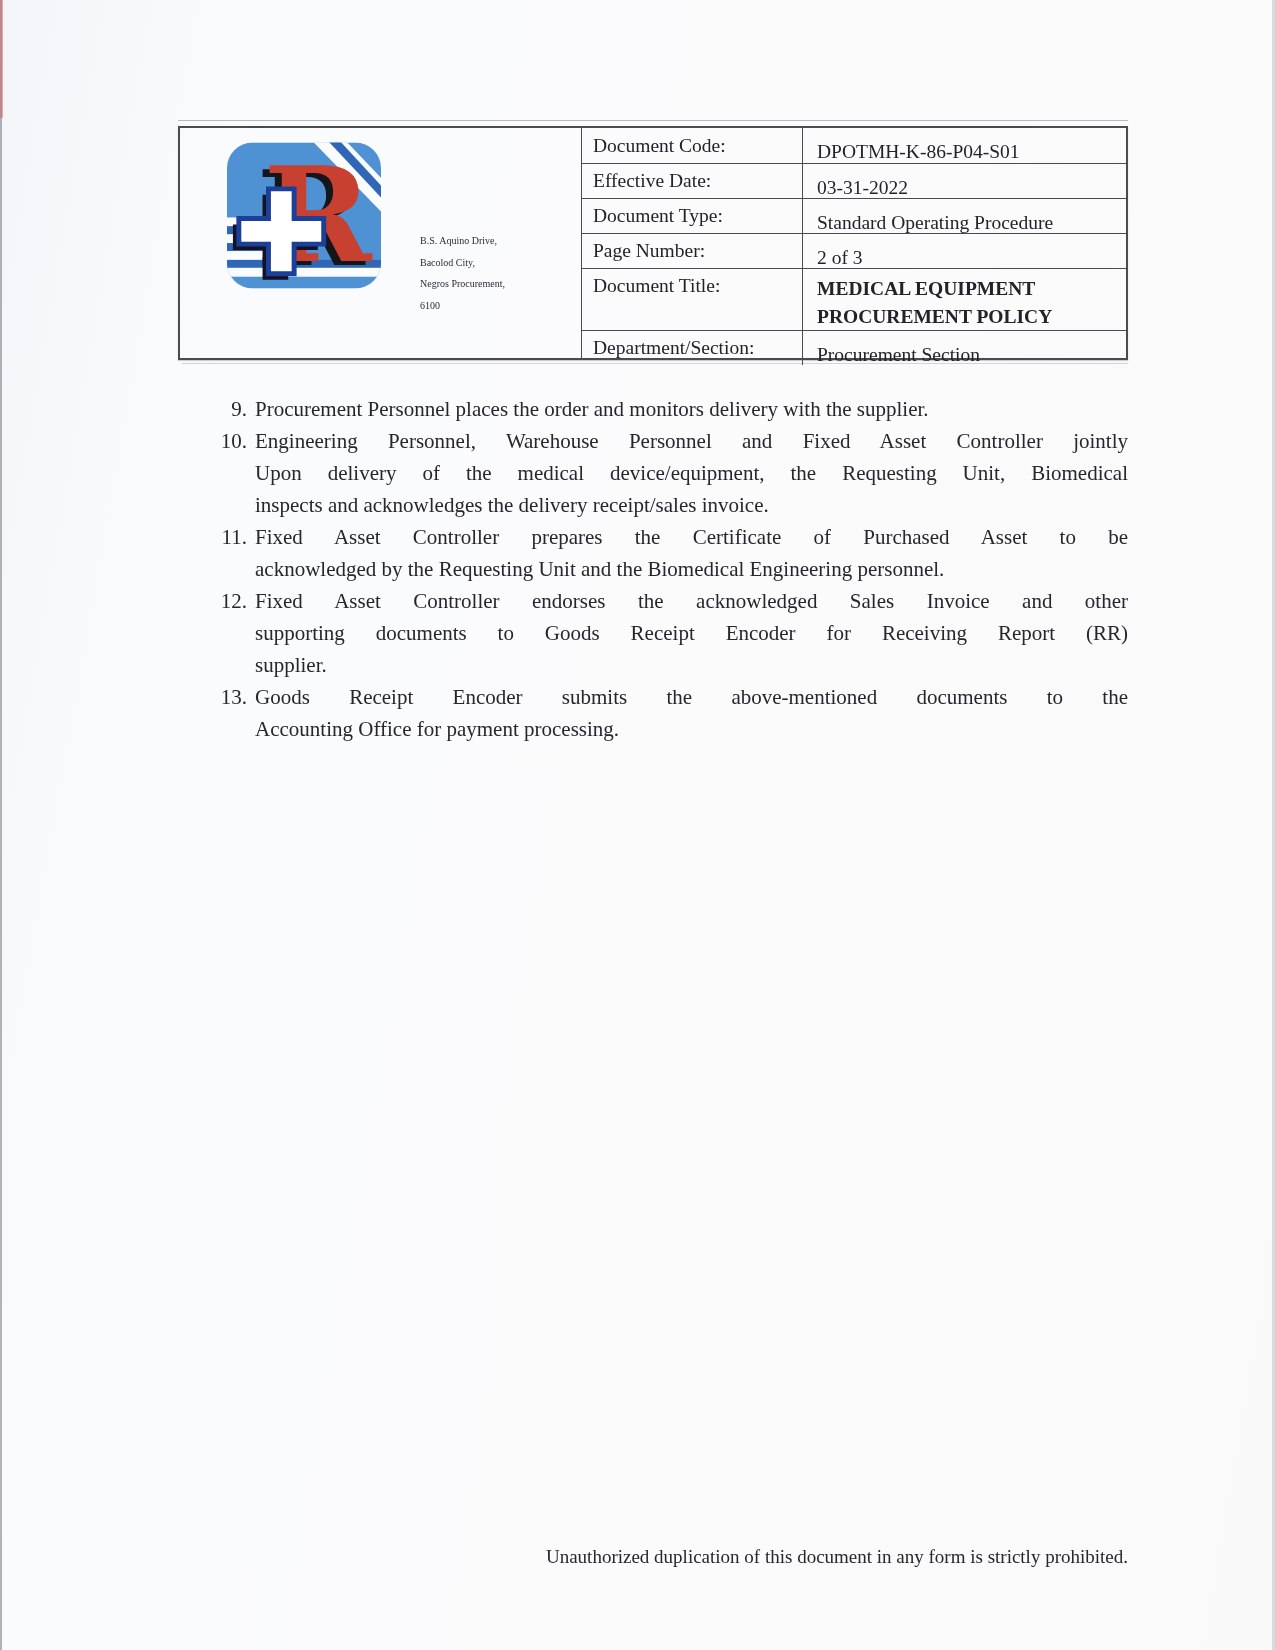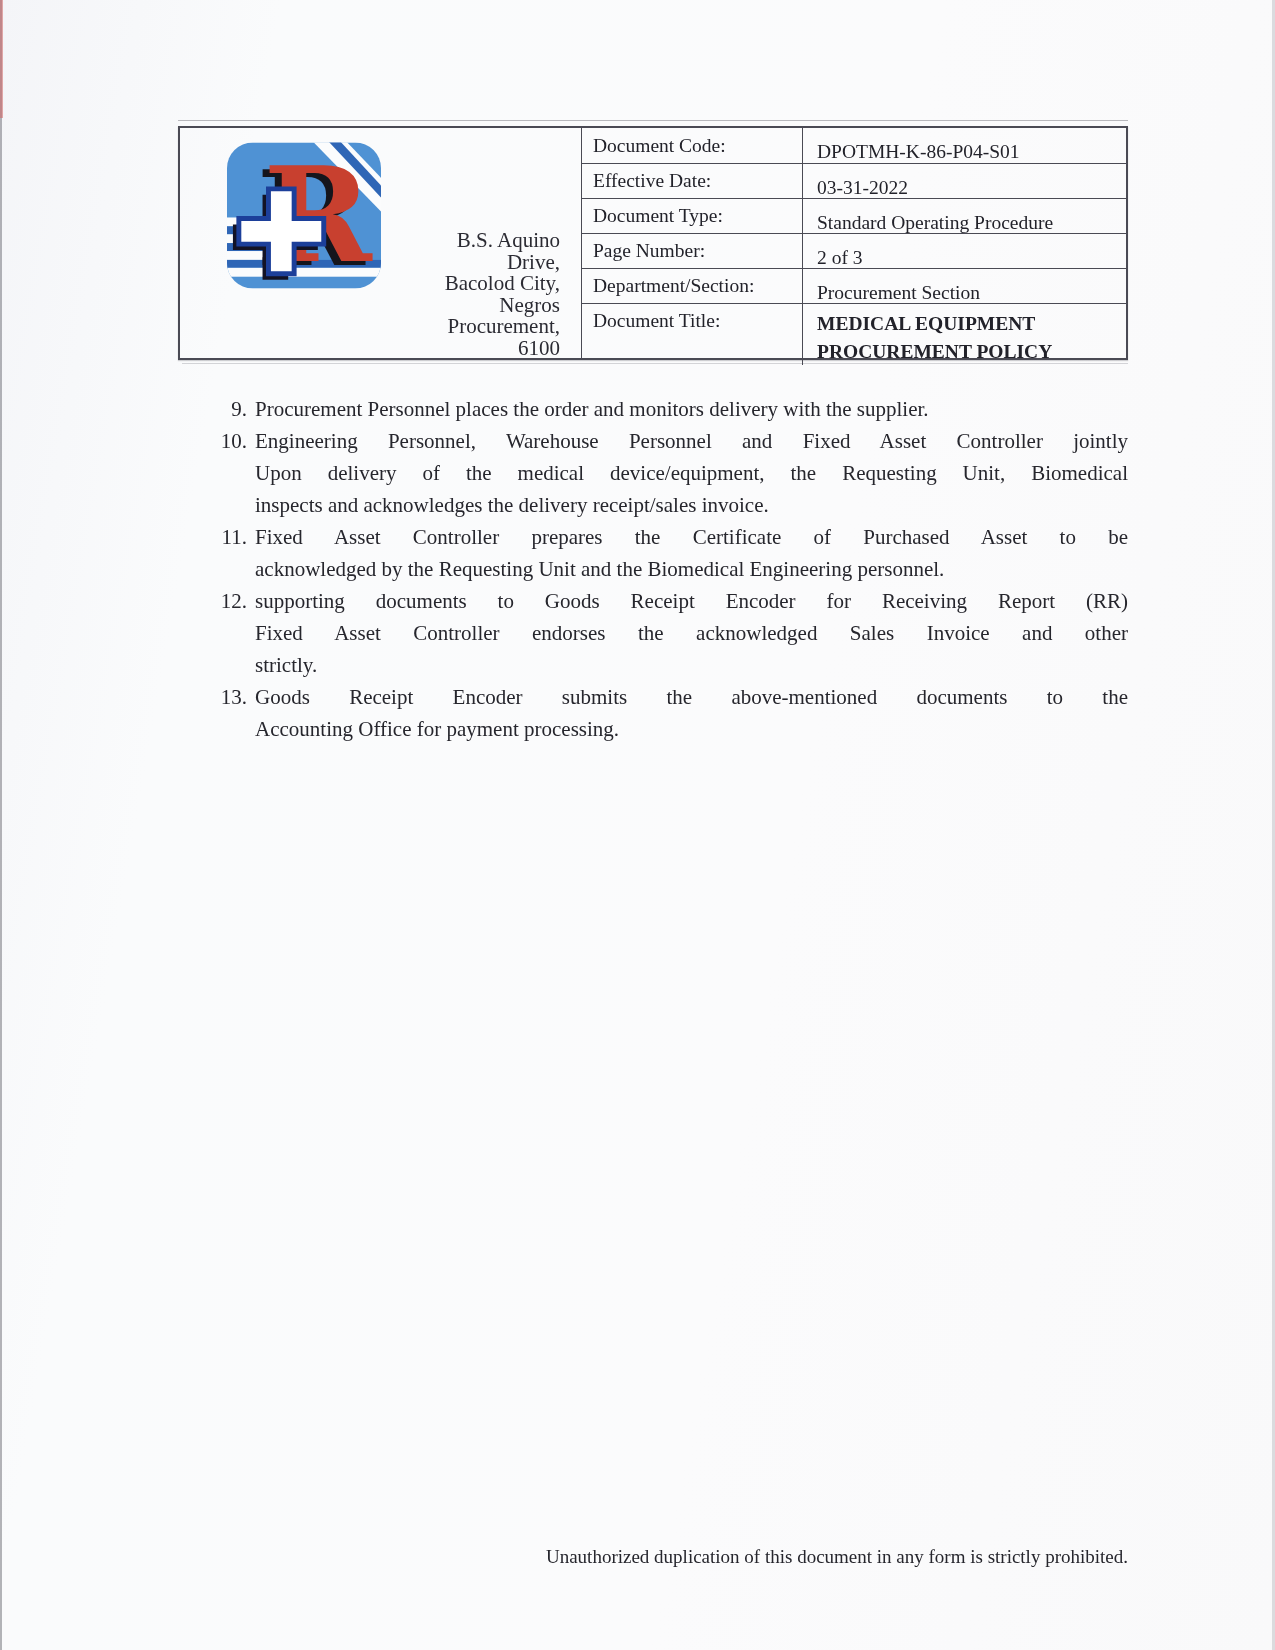--- a/index.html
+++ b/index.html
@@ -18,22 +18,22 @@
   
   .header-box {
     position:absolute; left:178px; top:126px; width:950px; height:234px;
     display:flex; border:2px solid #4a4a54; box-sizing:border-box;
     box-shadow:0 1px 1px rgba(70,70,80,.25);
   }
   .logo-cell { position:relative; width:402px; flex:none; border-right:1.5px solid #4a4a54; box-sizing:border-box; }
   .logo-svg { position:absolute; left:47px; top:14px; width:154px; height:147px; }
   .hosp-name { position:absolute; left:2px; top:160px; width:248px; text-align:center;
     font-variant:small-caps; letter-spacing:1.5px; font-size:23px; line-height:24px; color:#45454f; }
-  .address { position:absolute; left:240px; top:102px; width:140px; text-align:right;
-    font-size:21px; line-height:21.5px; color:#2b2b33; }
+  .address { position:absolute; left:240px; top:102px; width:140px; text-align:left;
+    font-size:10px; line-height:21.5px; color:#2b2b33; }
 
   .info-table { flex:1; display:flex; flex-direction:column; }
   .trow { display:flex; height:35px; flex:none; box-sizing:border-box; border-top:1.4px solid #4a4a54; }
   .trow.first { border-top:none; }
   .trow.title-row { height:auto; flex:1; }
   .tlabel { width:220px; flex:none; display:flex; align-items:center; padding:0 0 0 11px;
     box-sizing:border-box; font-size:19.5px; color:#22222a; }
   .tvalue { flex:1; display:flex; align-items:center; padding:13px 0 0 14px;
     box-sizing:border-box; border-left:1.4px solid #4a4a54; font-size:19.5px; color:#22222a; }
   .title-row .tlabel, .title-row .tvalue { align-items:flex-start; padding-top:6px; }
@@ -113,32 +113,32 @@
         <div class="tvalue">03-31-2022</div>
       </div>
       <div class="trow">
         <div class="tlabel">Document Type:</div>
         <div class="tvalue">Standard Operating Procedure</div>
       </div>
       <div class="trow">
         <div class="tlabel">Page Number:</div>
         <div class="tvalue">2 of 3</div>
       </div>
-      <div class="trow">
-        <div class="tlabel">Department/Section:</div>
-        <div class="tvalue">Procurement Section</div>
-      </div>
       <div class="trow title-row">
         <div class="tlabel">Document Title:</div>
         <div class="tvalue">
           <div class="title-val">
             <div>MEDICAL EQUIPMENT</div>
             <div>PROCUREMENT POLICY</div>
           </div>
         </div>
+      </div>
+      <div class="trow">
+        <div class="tlabel">Department/Section:</div>
+        <div class="tvalue">Procurement Section</div>
       </div>
     </div>
   </div>
 
   <div class="body-list">
 
     <div class="item">
       <div class="inum">9.</div>
       <div class="ilines">
         <div class="lline">Procurement Personnel places the order and monitors delivery with the supplier.</div>
@@ -158,23 +158,23 @@
       <div class="inum">11.</div>
       <div class="ilines">
         <div class="jline">Fixed Asset Controller prepares the Certificate of Purchased Asset to be</div>
         <div class="lline">acknowledged by the Requesting Unit and the Biomedical Engineering personnel.</div>
       </div>
     </div>
 
     <div class="item">
       <div class="inum">12.</div>
       <div class="ilines">
+        <div class="jline">Fixed Asset Controller endorses the acknowledged Sales Invoice and other</div>
         <div class="jline">supporting documents to Goods Receipt Encoder for Receiving Report (RR)</div>
-        <div class="jline">Fixed Asset Controller endorses the acknowledged Sales Invoice and other</div>
-        <div class="lline">strictly.</div>
+        <div class="lline">supplier.</div>
       </div>
     </div>
 
     <div class="item">
       <div class="inum">13.</div>
       <div class="ilines">
         <div class="jline">Goods Receipt Encoder submits the above-mentioned documents to the</div>
         <div class="lline">Accounting Office for payment processing.</div>
       </div>
     </div>

